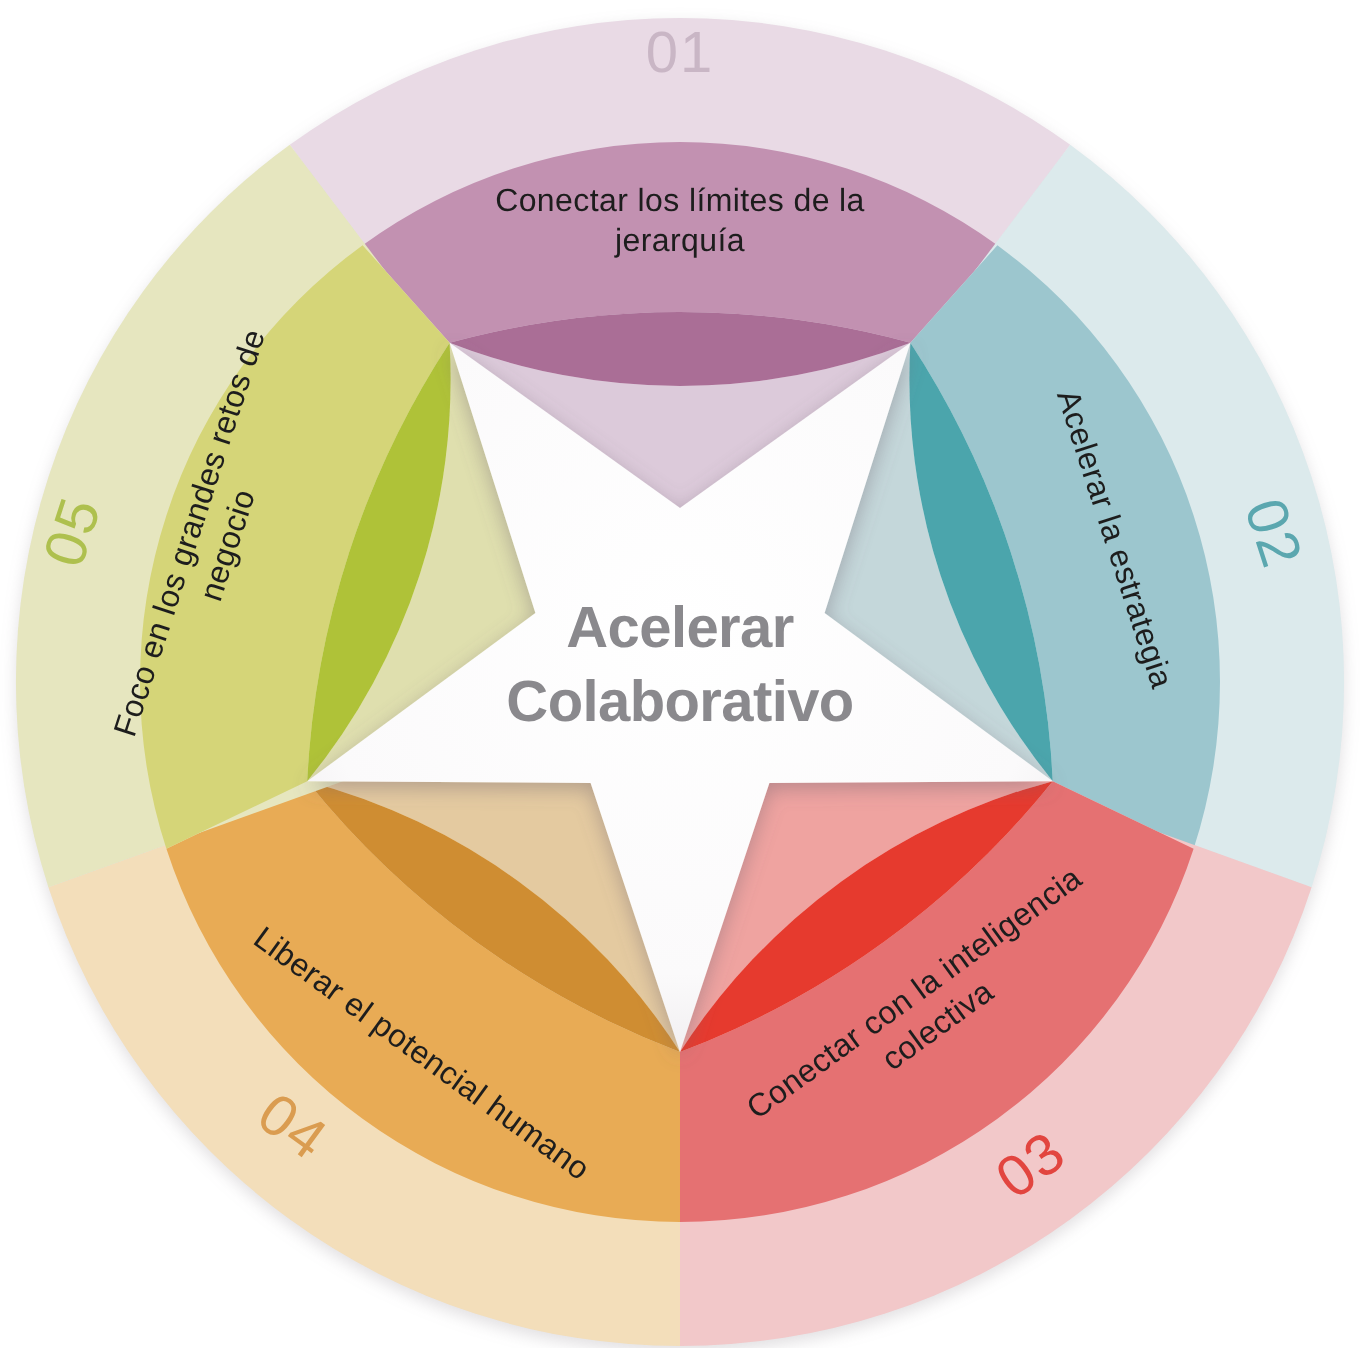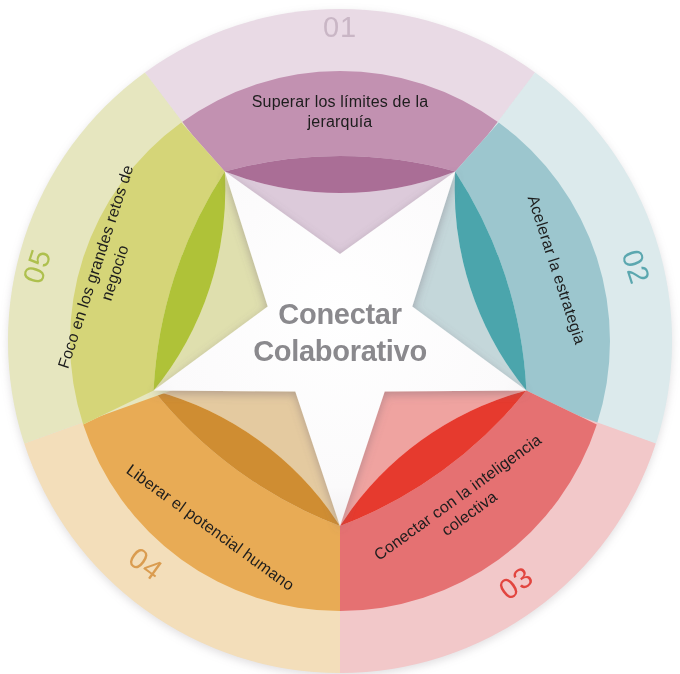--- a/index.html
+++ b/index.html
@@ -91,26 +91,26 @@
     <path fill="url(#starGrad)" filter="url(#starShadow)" d="M 455.2,171.4 L 412.3,306.5 L 526.4,390.6 L 384.7,391.5 L 340,526 L 295.3,391.5 L 153.6,390.6 L 267.7,306.5 L 224.8,171.4 L 340,254 Z"></path>
 
     <text class="num-text" transform="translate(340,27) rotate(0)" text-anchor="middle" dominant-baseline="central" fill="#c9b6c5">01</text>
     <text class="num-text" transform="translate(636,267) rotate(72)" text-anchor="middle" dominant-baseline="central" fill="#5ba7af">02</text>
     <text class="num-text" transform="translate(516,583) rotate(-36)" text-anchor="middle" dominant-baseline="central" fill="#e2453f">03</text>
     <text class="num-text" transform="translate(146,564) rotate(36)" text-anchor="middle" dominant-baseline="central" fill="#da9c50">04</text>
     <text class="num-text" transform="translate(37,266) rotate(-72)" text-anchor="middle" dominant-baseline="central" fill="#aec04e">05</text>
   </svg>
 
   <div class="overlay">
-    <div class="lbl" style="left:340px;top:112px;--r:0deg">Superar los límites de la
+    <div class="lbl" style="left:340px;top:112px;--r:0deg">Conectar los límites de la
 jerarquía</div>
     <div class="lbl" style="left:556px;top:270px;--r:72deg">Acelerar la estrategia</div>
     <div class="lbl" style="left:464px;top:506px;--r:-36deg">Conectar con la inteligencia
 colectiva</div>
     <div class="lbl" style="left:210px;top:528px;--r:36deg">Liberar el potencial humano</div>
     <div class="lbl" style="left:106px;top:270px;--r:-72deg">Foco en los grandes retos de
 negocio</div>
 
-    <div class="title" style="left:340px;top:333px">Conectar
+    <div class="title" style="left:340px;top:333px">Acelerar
 Colaborativo</div>
   </div>
 
 </div>
 
 </body></html>

